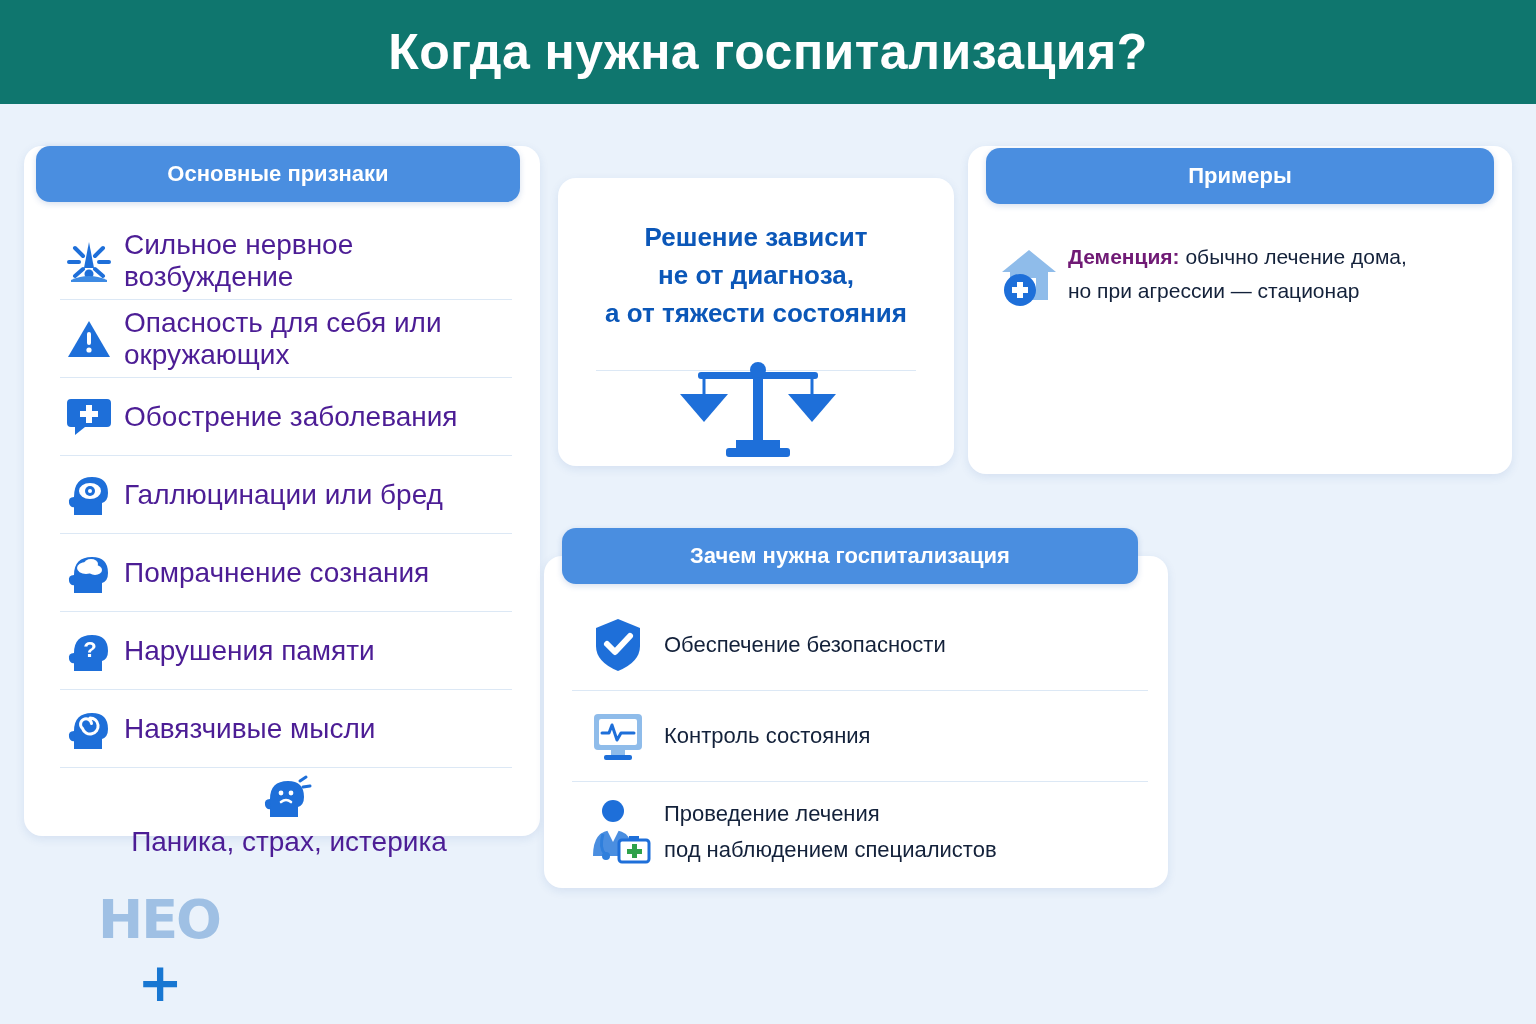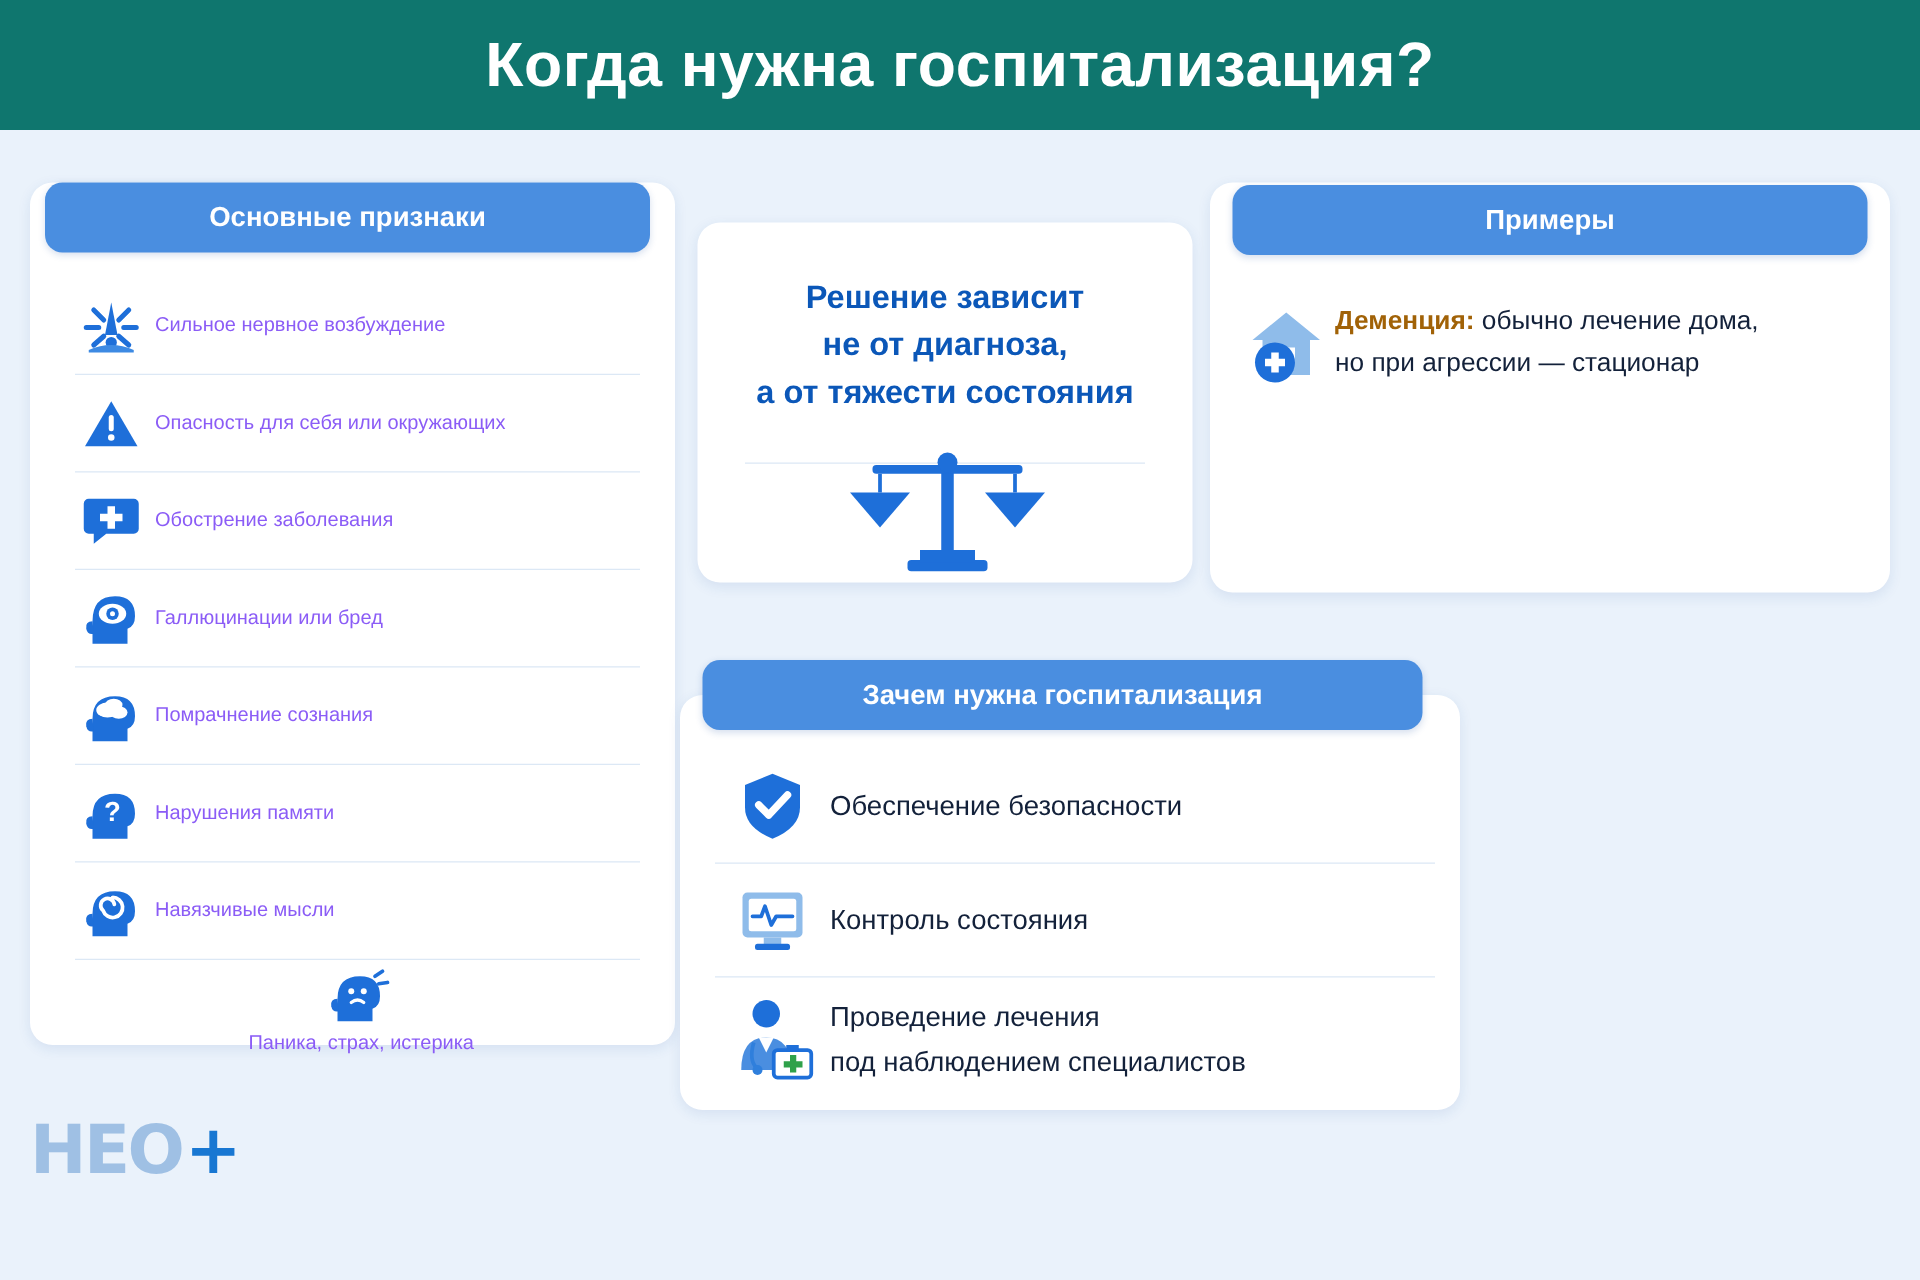--- a/index.html
+++ b/index.html
@@ -33,48 +33,48 @@
   
   #left-card{left:24px;top:146px;width:516px;height:690px;}
   #left-title{left:36px;top:146px;width:484px;height:56px;}
   .sign-list{position:absolute;left:60px;top:222px;width:452px;}
   .sign-row{
     display:flex;align-items:center;height:77px;
     border-bottom:1px solid #dce8f5;
   }
   .sign-row:last-child{border-bottom:none;flex-direction:column;}
   .sign-ico{width:58px;flex:0 0 58px;display:flex;align-items:center;justify-content:center;}
-  .sign-txt{font-size:16px;color:#8b5cf6;padding-left:6px;}
+  .sign-txt{font-size:28px;color:#4c1d95;padding-left:6px;}
   
   #mid-card{left:558px;top:178px;width:396px;height:288px;}
   .mid-text{
     position:absolute;left:578px;top:218px;width:356px;
     text-align:center;color:#0b57b8;font-weight:bold;font-size:26px;line-height:38px;
   }
   .mid-sep{position:absolute;left:596px;top:370px;width:320px;height:1px;background:#dce8f5;}
   .scale-wrap{position:absolute;left:658px;top:360px;width:200px;height:110px;}
   
   #ex-card{left:968px;top:146px;width:544px;height:328px;}
   #ex-title{left:986px;top:148px;width:508px;height:56px;}
   .ex-list{position:absolute;left:990px;top:222px;width:500px;}
   .ex-row{display:flex;align-items:flex-start;padding:8px 0 14px 0;border-bottom:1px solid #dce8f5;}
   .ex-row:last-child{border-bottom:none;padding-top:18px;}
   .ex-ico{width:78px;flex:0 0 78px;display:flex;align-items:center;justify-content:center;padding-top:4px;}
   .ex-txt{font-size:21px;color:#13213a;line-height:34px;}
-  .ex-txt b{color:#a16207;}
+  .ex-txt b{color:#701a75;}
   
   #why-card{left:544px;top:556px;width:624px;height:332px;}
   #why-title{left:562px;top:528px;width:576px;height:56px;}
   .why-list{position:absolute;left:572px;top:600px;width:576px;}
   .why-row{display:flex;align-items:center;padding:14px 0;border-bottom:1px solid #dce8f5;min-height:62px;}
   .why-row:last-child{border-bottom:none;align-items:flex-end;}
   .why-ico{width:92px;flex:0 0 92px;display:flex;align-items:center;justify-content:center;}
   .why-txt{font-size:22px;color:#13213a;line-height:36px;}
   
-  .logo{position:absolute;left:24px;top:888px;width:220px;height:62px;display:flex;align-items:center;}
+  .logo{position:absolute;left:49px;top:888px;width:220px;height:62px;display:flex;align-items:center;flex-direction:column;}
   .logo-text{font-size:54px;font-weight:bold;color:#9fc0e4;letter-spacing:-2px;font-family:"DejaVu Sans", sans-serif;}
   .logo-plus{font-size:54px;font-weight:bold;color:#1877d2;margin-left:2px;font-family:"DejaVu Sans", sans-serif;}
 </style>
 </head>
 <body>
 
 <div class="header">
   <h1>Когда нужна госпитализация?</h1>
 </div>
 

